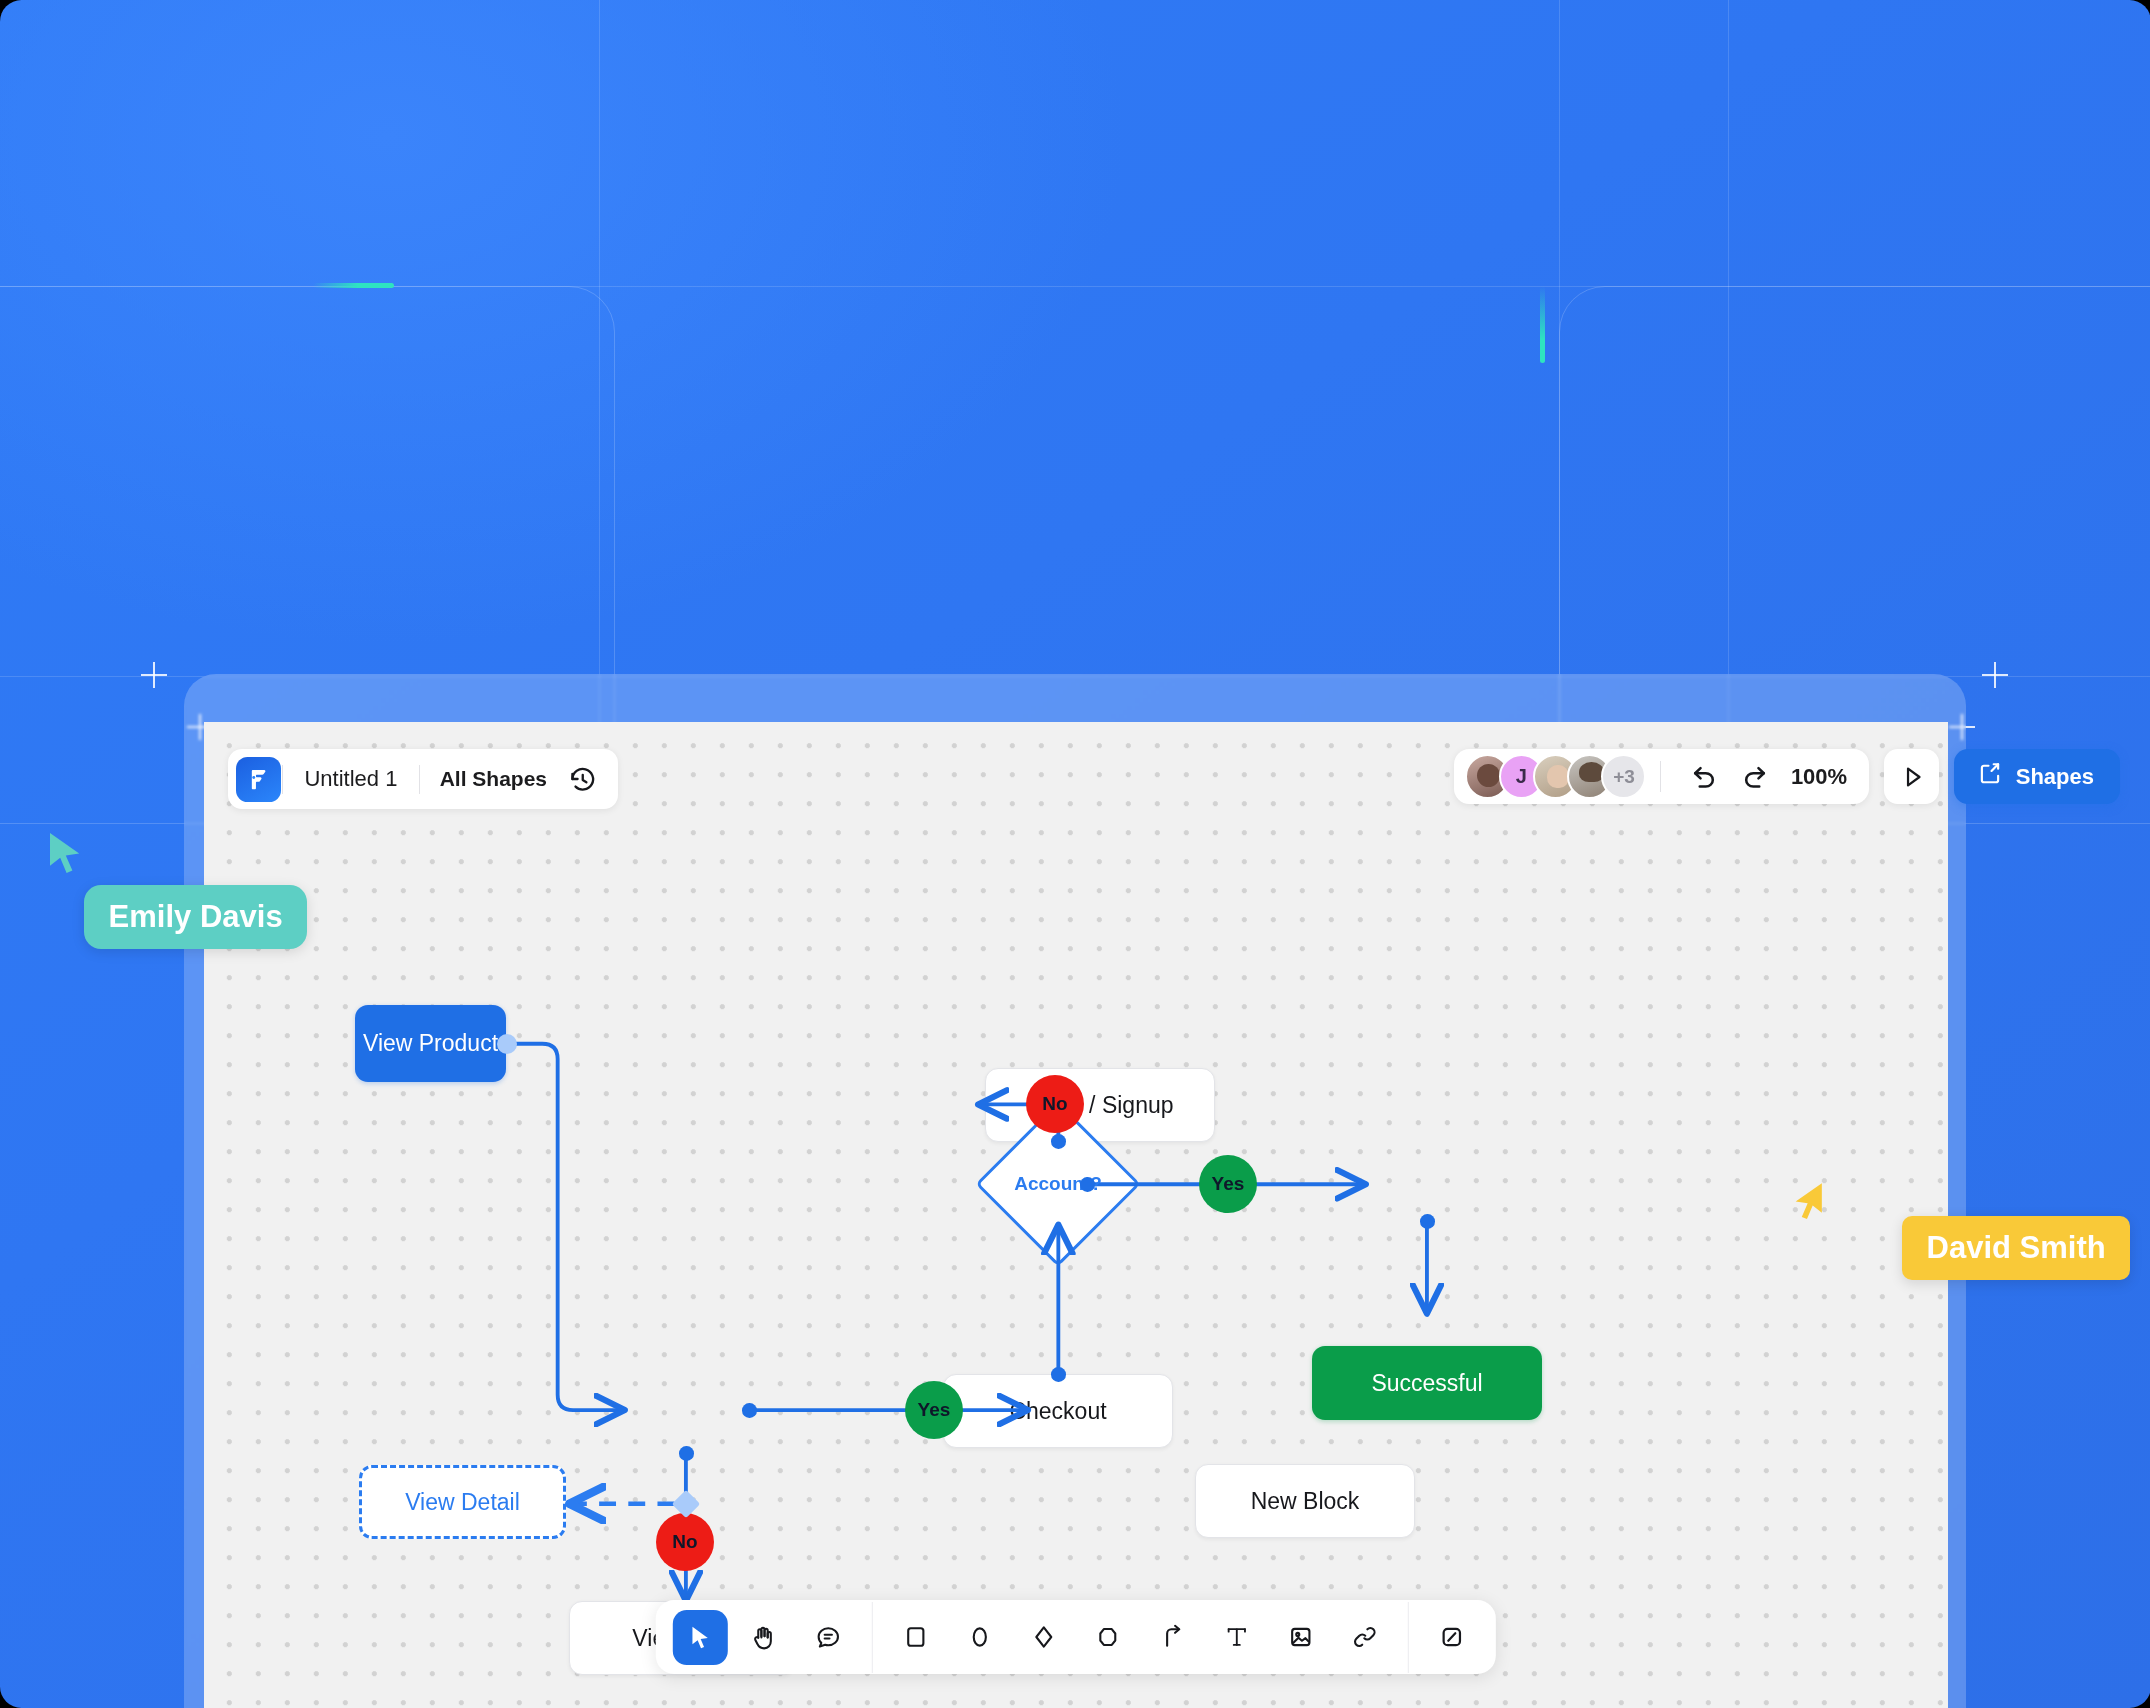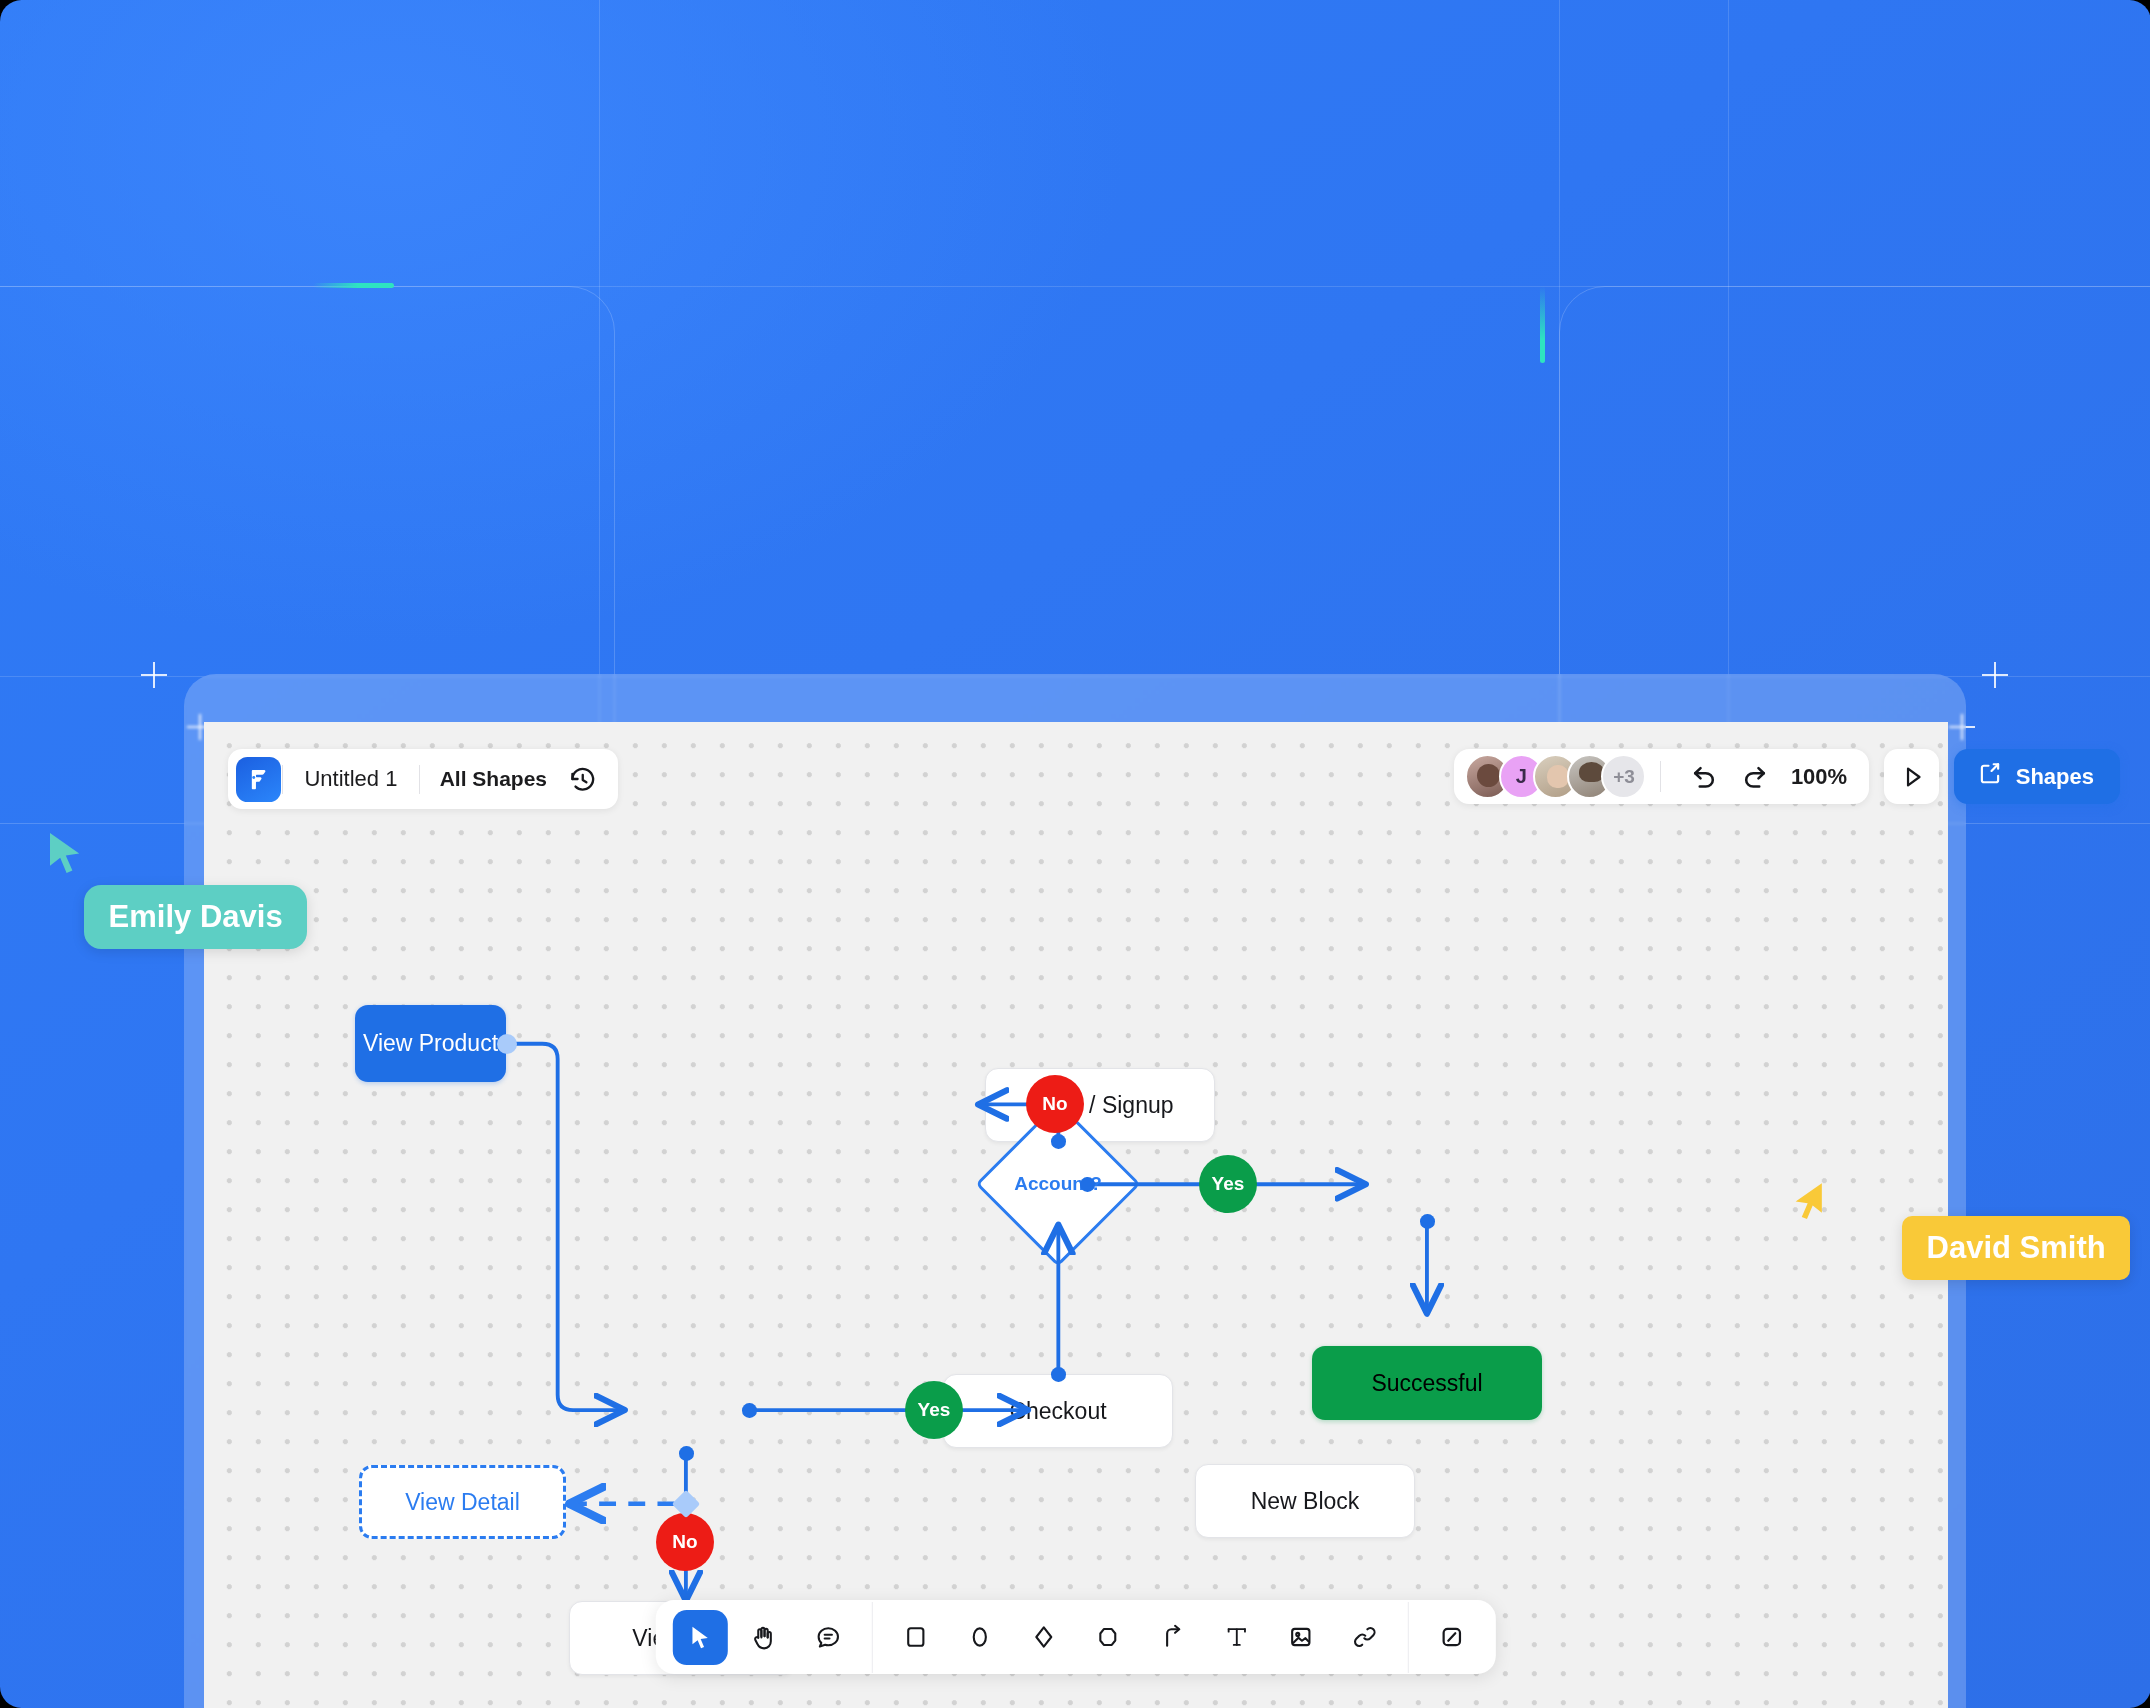--- a/index.html
+++ b/index.html
@@ -127,37 +127,37 @@
   
   .node {
     position:absolute; display:flex; align-items:center; justify-content:center;
     font-size:23px; border-radius:13px; text-align:center;
   }
   .node.plain {
     background:#fff; color:#17181c; border:1.2px solid #e3e4e8;
     box-shadow:0 1.5px 3.8px rgba(0,0,0,.05);
   }
   .node.blue { background:#1f6fe5; color:#fff; border:none; box-shadow:0 1.5px 4.6px rgba(31,111,229,.25); }
-  .node.green { background:#0a9d4a; color:#000000; border:none; box-shadow:0 1.5px 4.6px rgba(10,157,74,.25); }
+  .node.green { background:#0a9d4a; color:#ffffff; border:none; box-shadow:0 1.5px 4.6px rgba(10,157,74,.25); }
   .node.dashed {
     background:#fff; color:#2b7cf0; border:3.1px dashed #2b7cf0; border-radius:13px;
   }
   .diamond {
     position:absolute; display:flex; align-items:center; justify-content:center;
     color:#2b7cf0; font-weight:bold; font-size:19px; line-height:1.28; text-align:center;
   }
   .diamond .dshape {
     position:absolute; left:50%; top:50%; transform:translate(-50%,-50%) rotate(45deg);
     background:#fff; border:3.8px solid #2b7cf0; border-radius:6.1px;
   }
   .diamond .dlabel { position:relative; z-index:2; }
   .badge {
     position:absolute; border-radius:50%;
     display:flex; align-items:center; justify-content:center;
-    color:#ffffff; font-size:19px; font-weight:bold; z-index:6;
+    color:#0f172a; font-size:19px; font-weight:bold; z-index:6;
   }
   .badge.no { background:#ed1c16; }
   .badge.yes { background:#0a9d4a; }
   .handle {
     position:absolute; width:14.6px; height:14.6px; border-radius:50%;
     background:#1f6fe5; z-index:7;
   }
   .handle.lt { background:#a9cbfa; width:20px; height:20px; }
   .wpdiamond {
     position:absolute; width:20px; height:20px; background:#a9cbfa;

